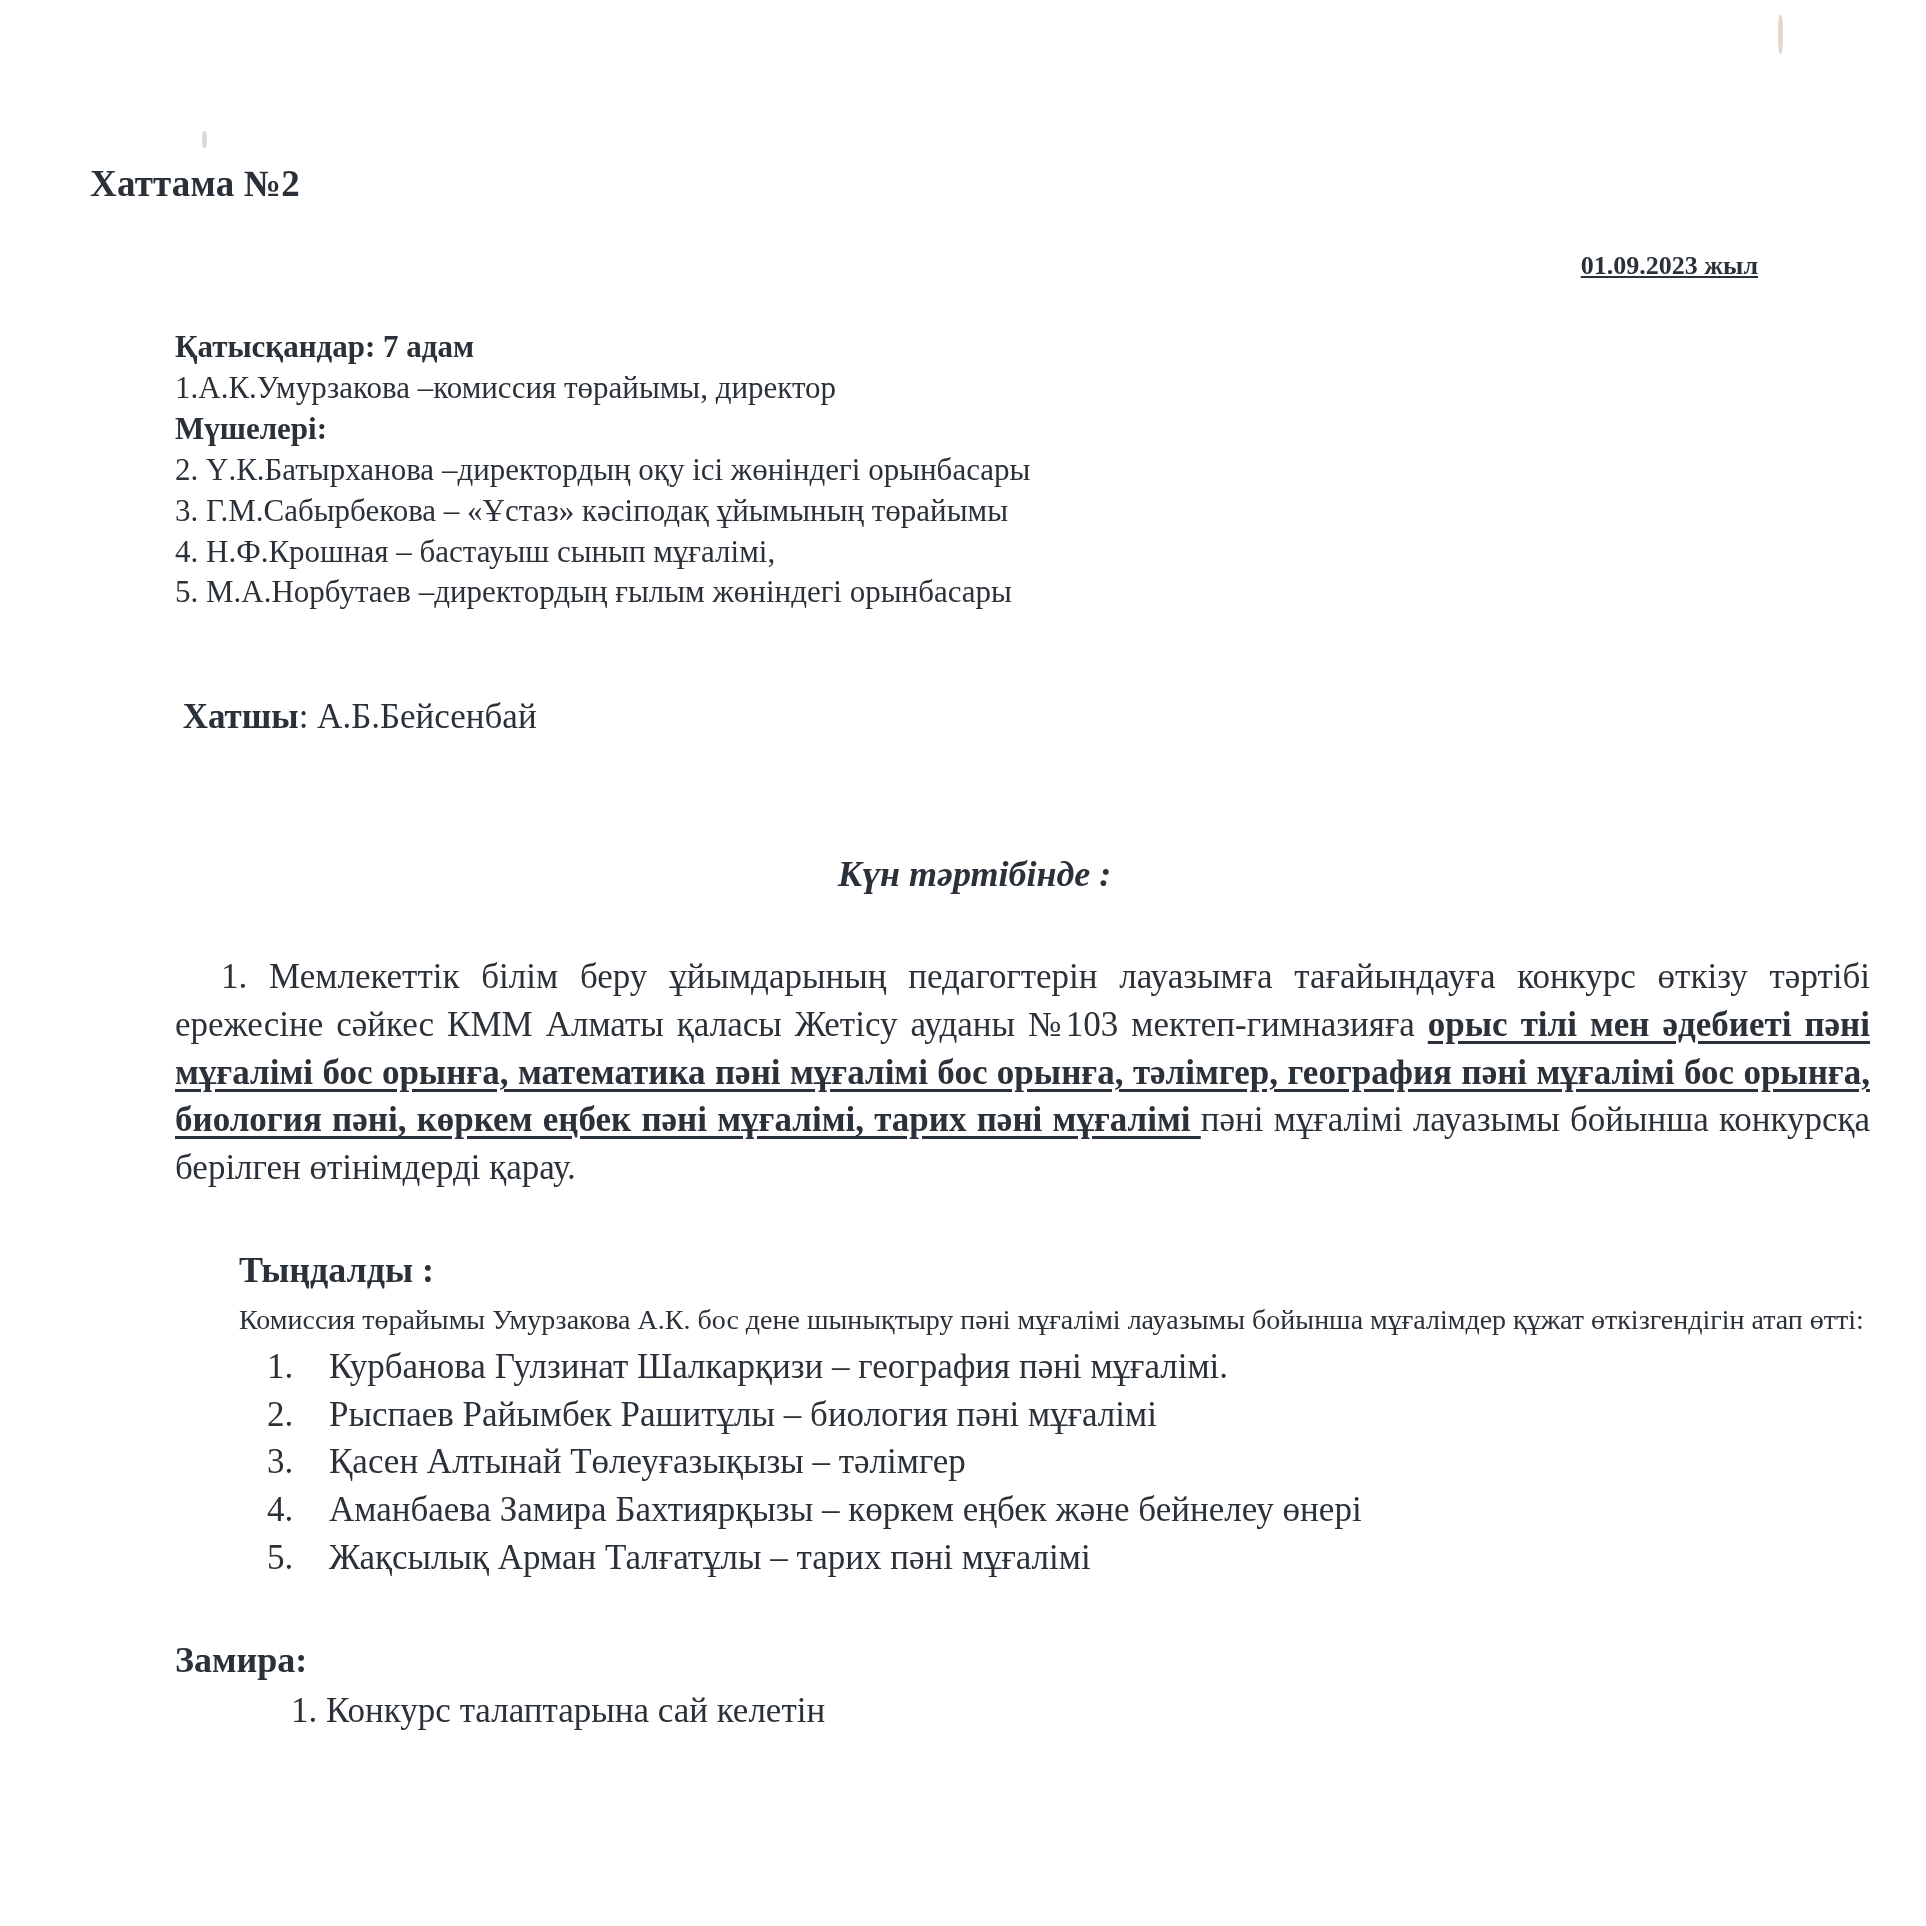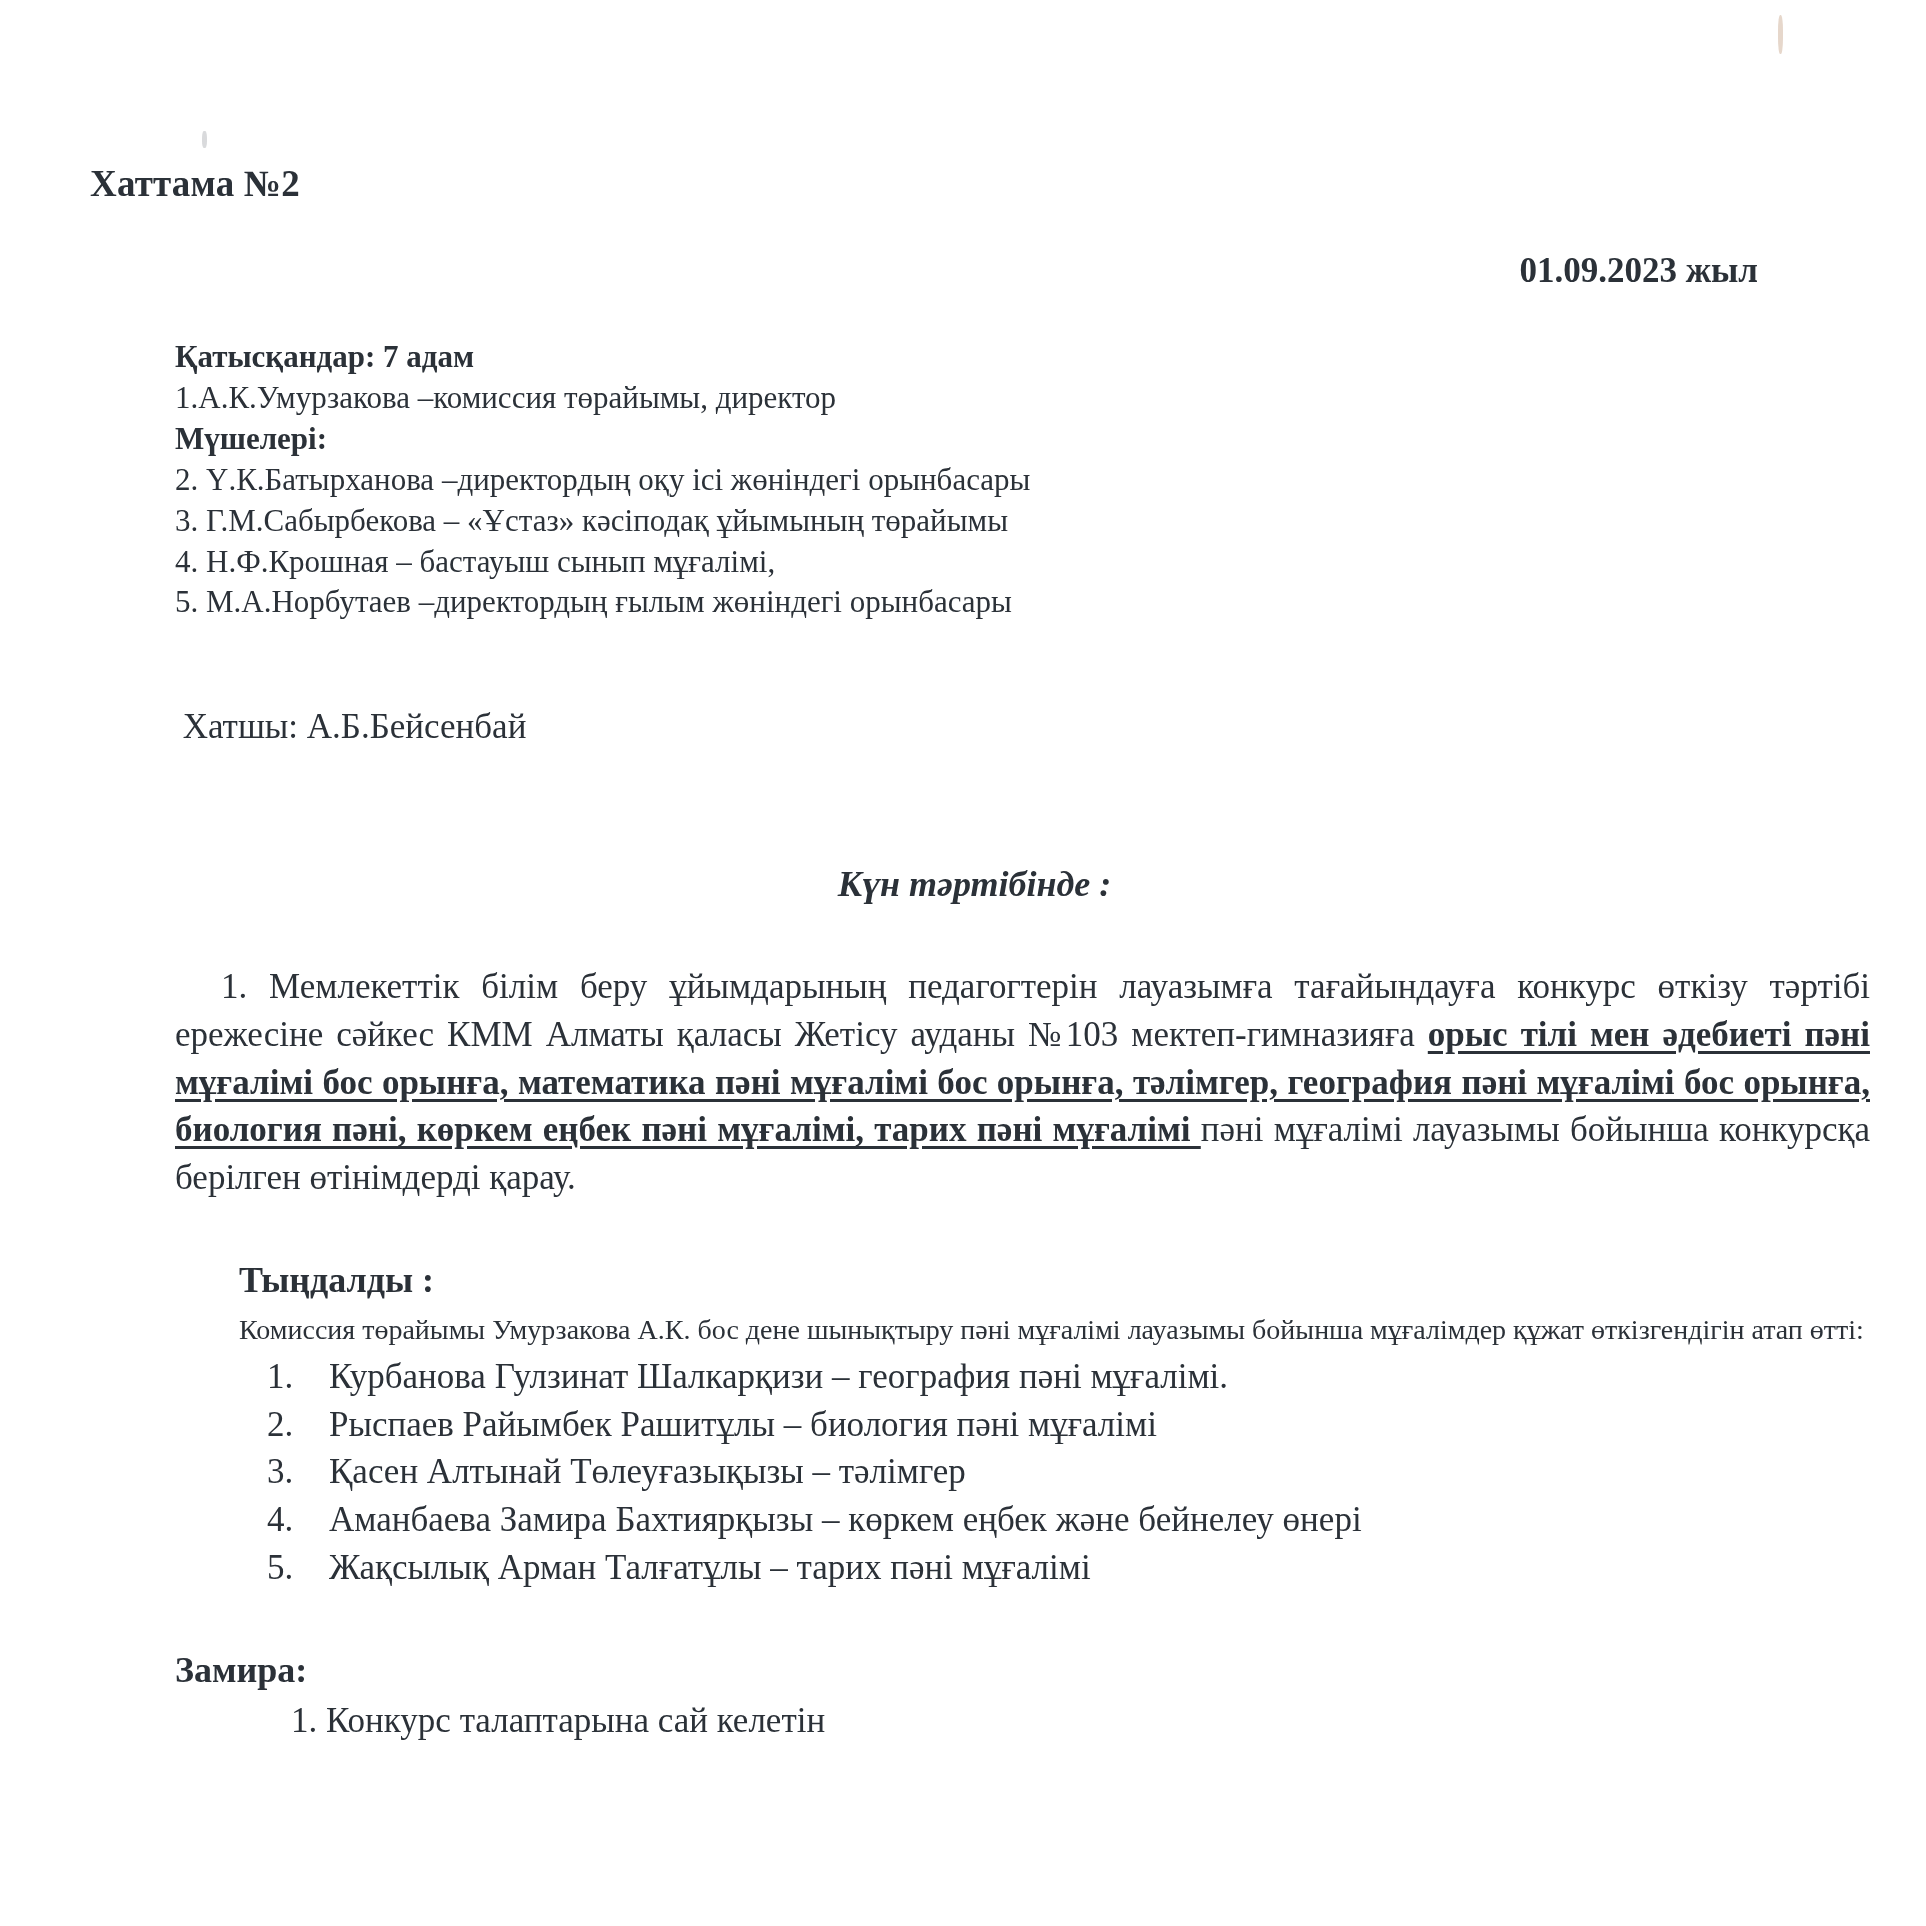--- a/index.html
+++ b/index.html
@@ -37,38 +37,39 @@
   .doc-title {
     text-align: left;
     font-weight: bold;
     font-size: 37px;
     letter-spacing: 0.2px;
     margin: 0 0 4px -85px;
   }
   .doc-date {
     text-align: right;
     font-weight: bold;
-    font-size: 35px;
+    font-size: 26px;
     margin: 46px 112px 0 0;
+    text-decoration: underline;
   }
 
   .block-participants { margin-top: 46px; }
   .line {
     font-size: 31px;
     line-height: 1.32;
     white-space: nowrap;
   }
   .line.b { font-weight: bold; }
 
   .secretary {
     font-size: 35px;
     margin-top: 84px;
     padding-left: 7.7px;
   }
-  .secretary .lbl { font-weight: normal; }
+  .secretary .lbl { font-weight: bold; }
 
   .agenda-title {
     text-align: center;
     font-weight: bold;
     font-size: 36px;
     margin: 116px 0 0 -96px;
     font-style: italic;
   }
 
   .para {

